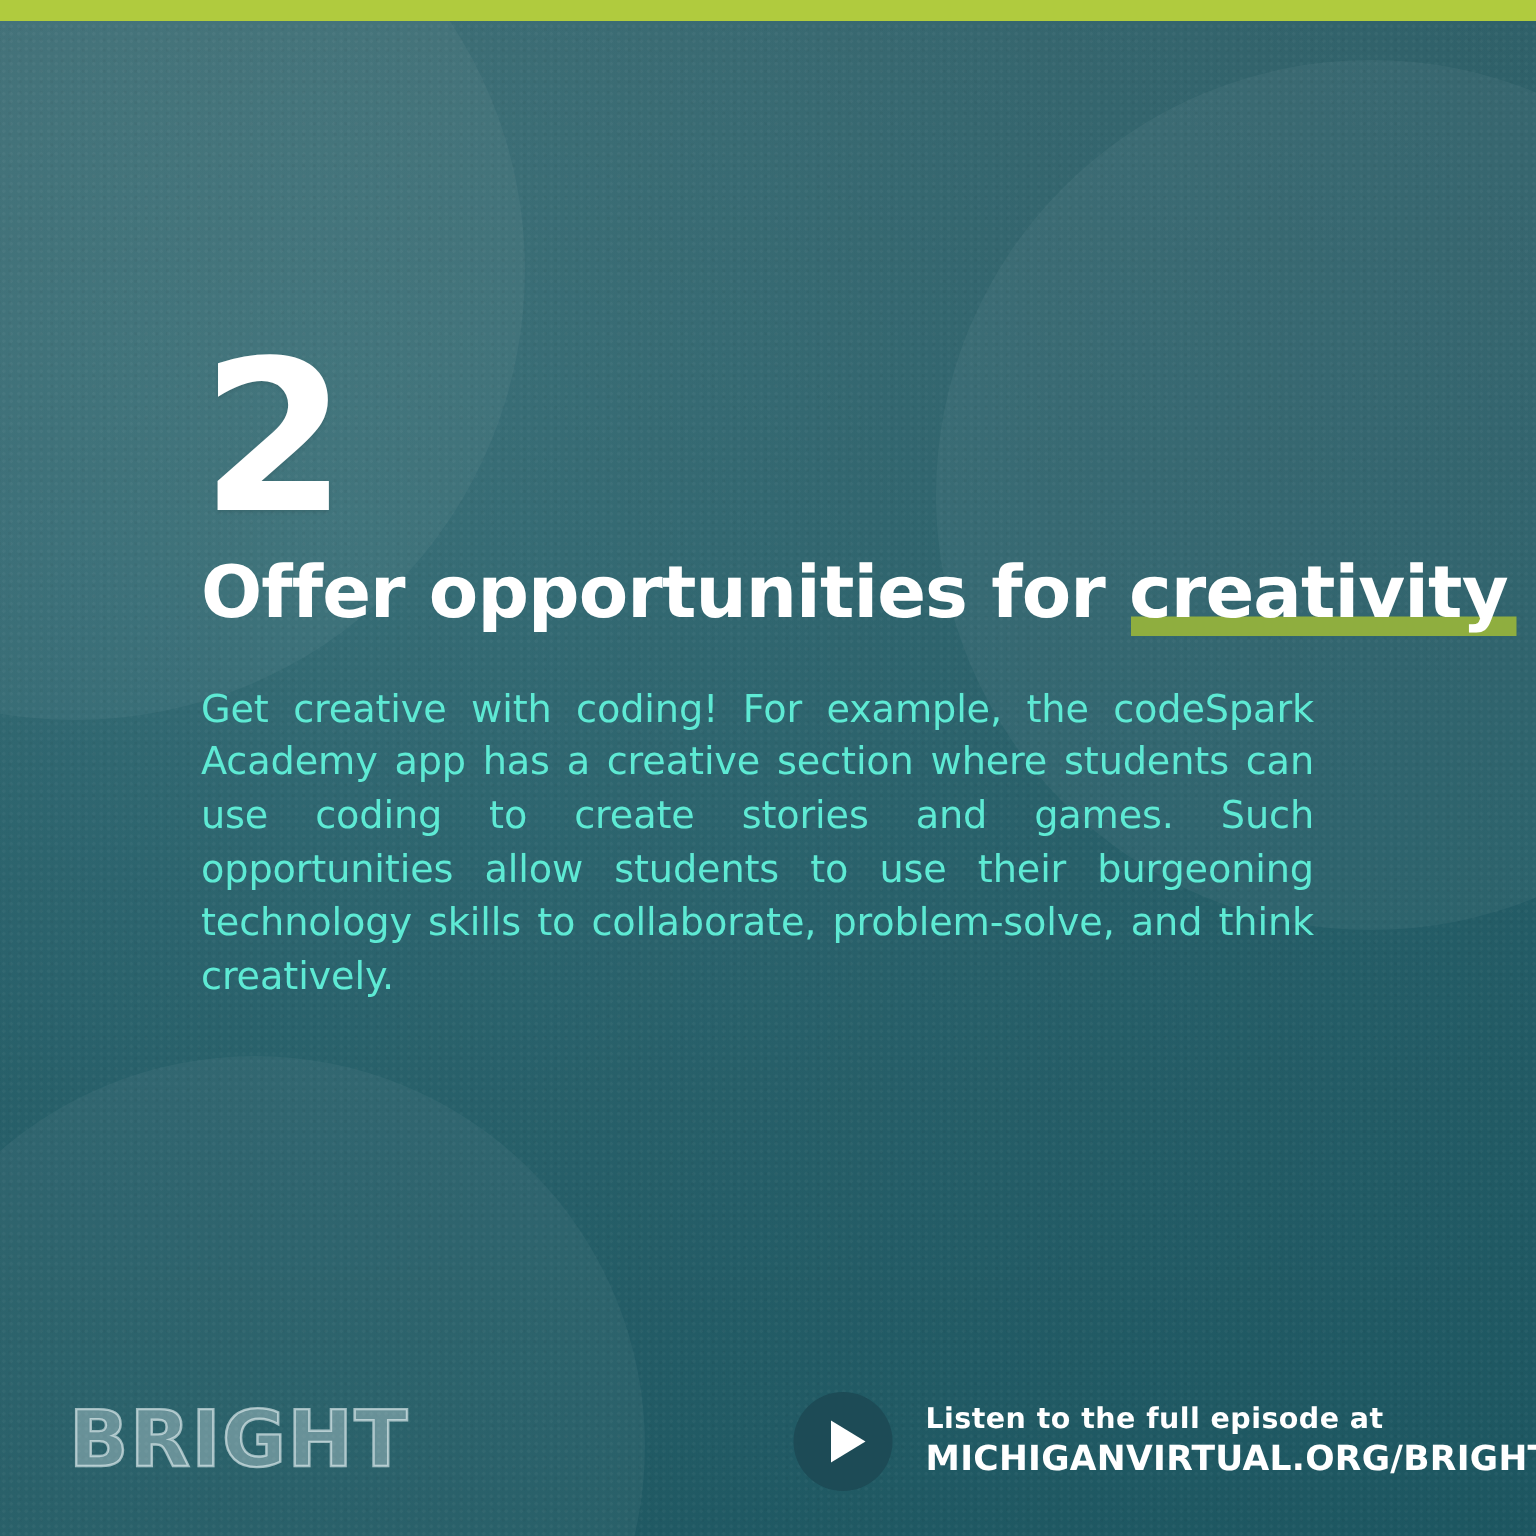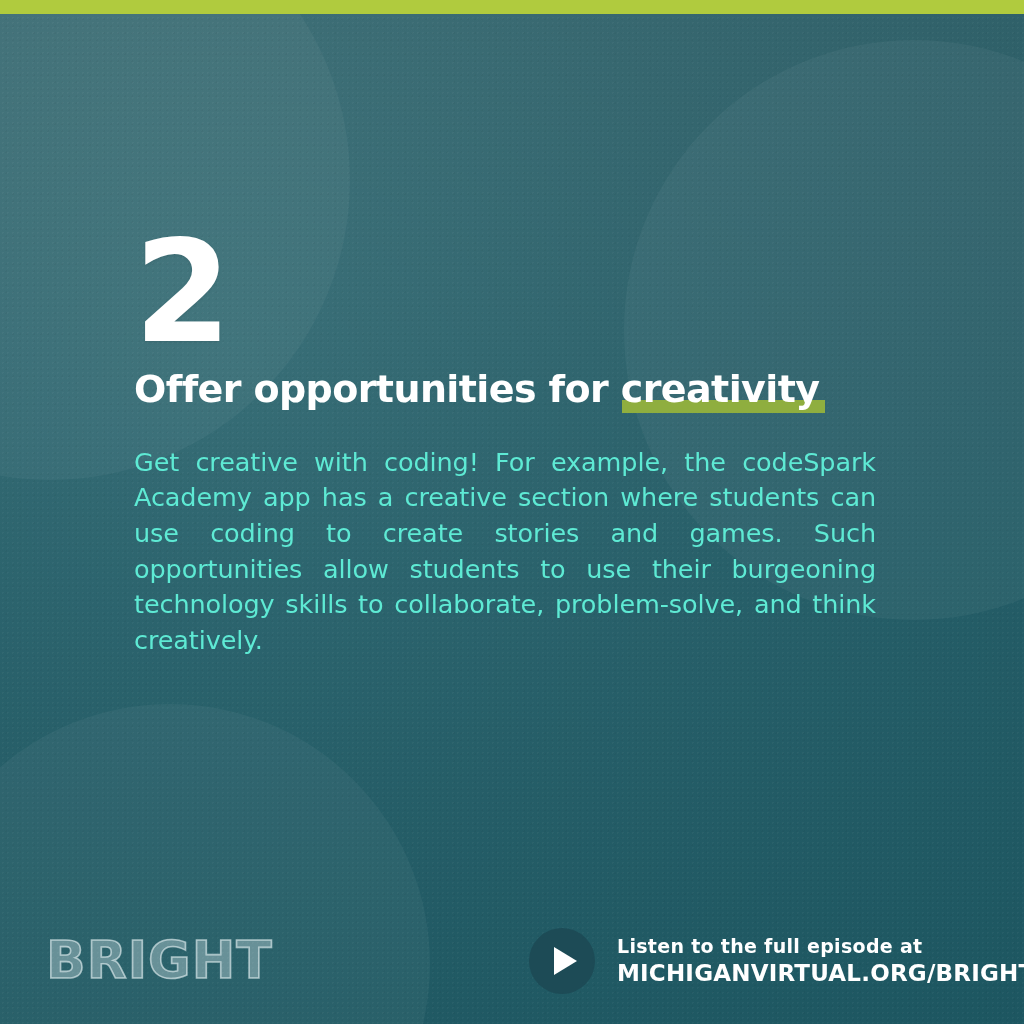--- a/index.html
+++ b/index.html
@@ -101,21 +101,21 @@
     line-height: 0.82;
     color: #ffffff;
     letter-spacing: -2px;
     margin: 0 0 18px 0;
     text-shadow: 0 1px 3px rgba(0,0,0,0.10);
   }
 
   #headline {
     font-family: "DejaVu Sans", sans-serif;
     font-weight: bold;
-    font-size: 38px;
+    font-size: 48px;
     line-height: 1.1;
     color: #ffffff;
     letter-spacing: -0.6px;
     margin: 0 0 34px 0;
     white-space: nowrap;
   }
   #headline .hl {
     position: relative;
     display: inline-block;
     z-index: 1;

